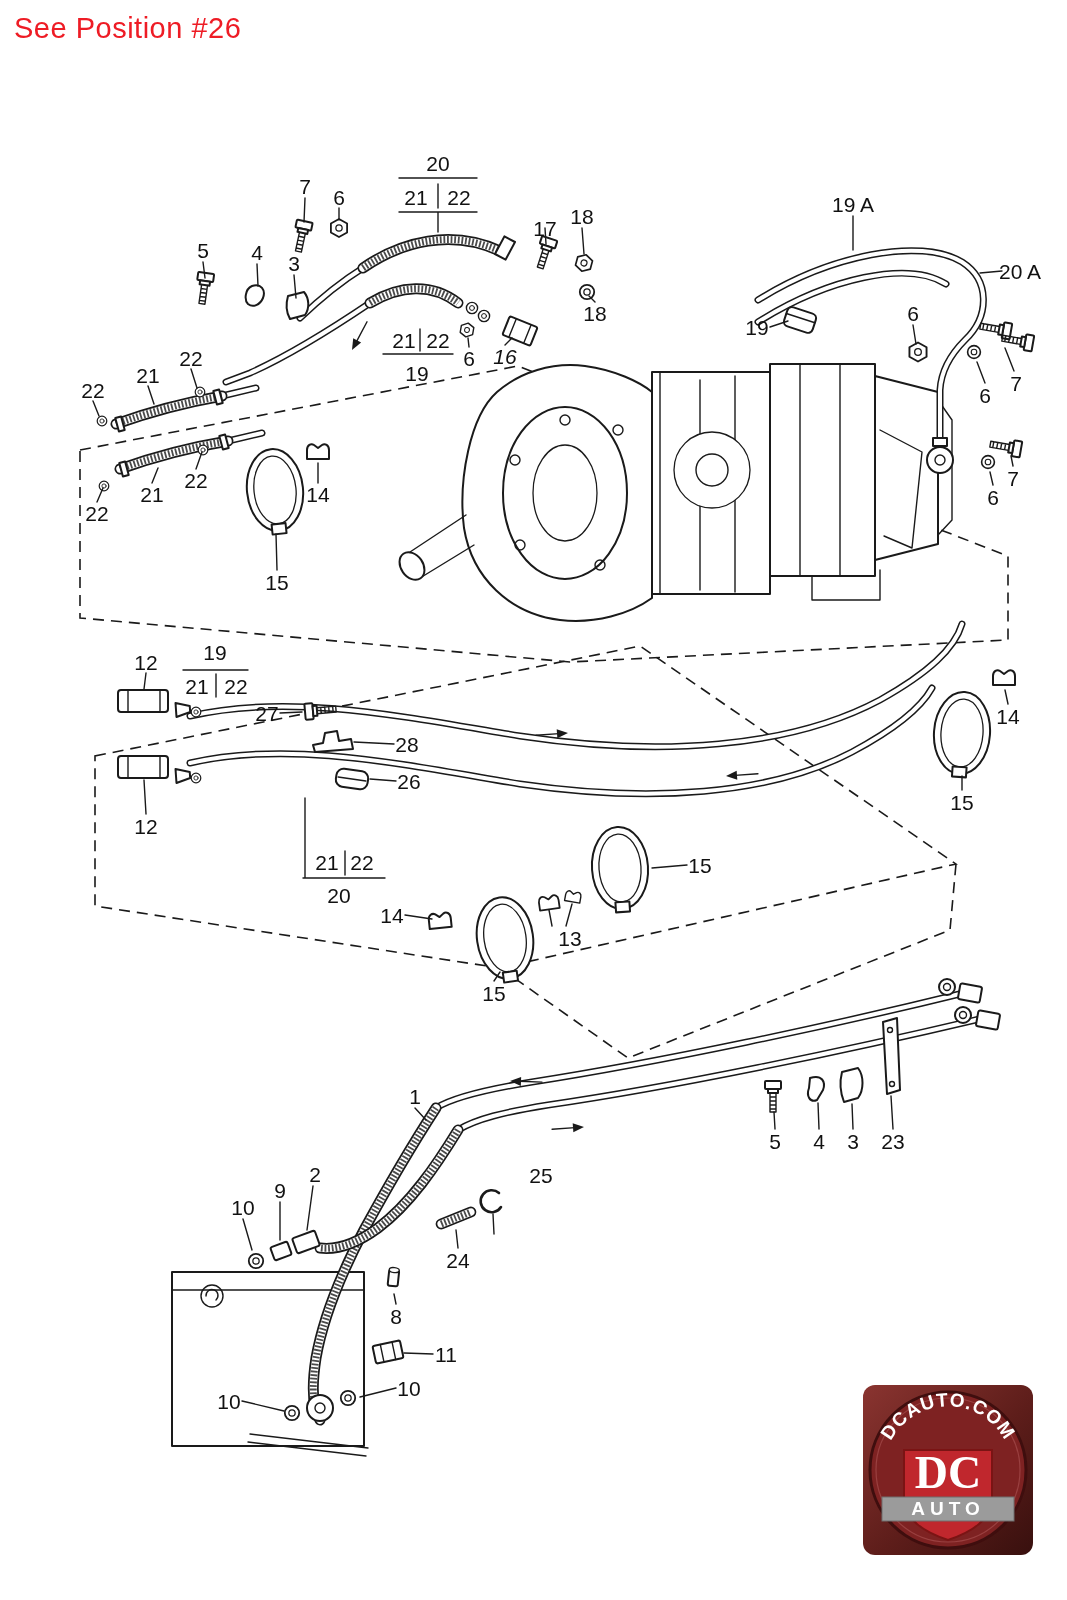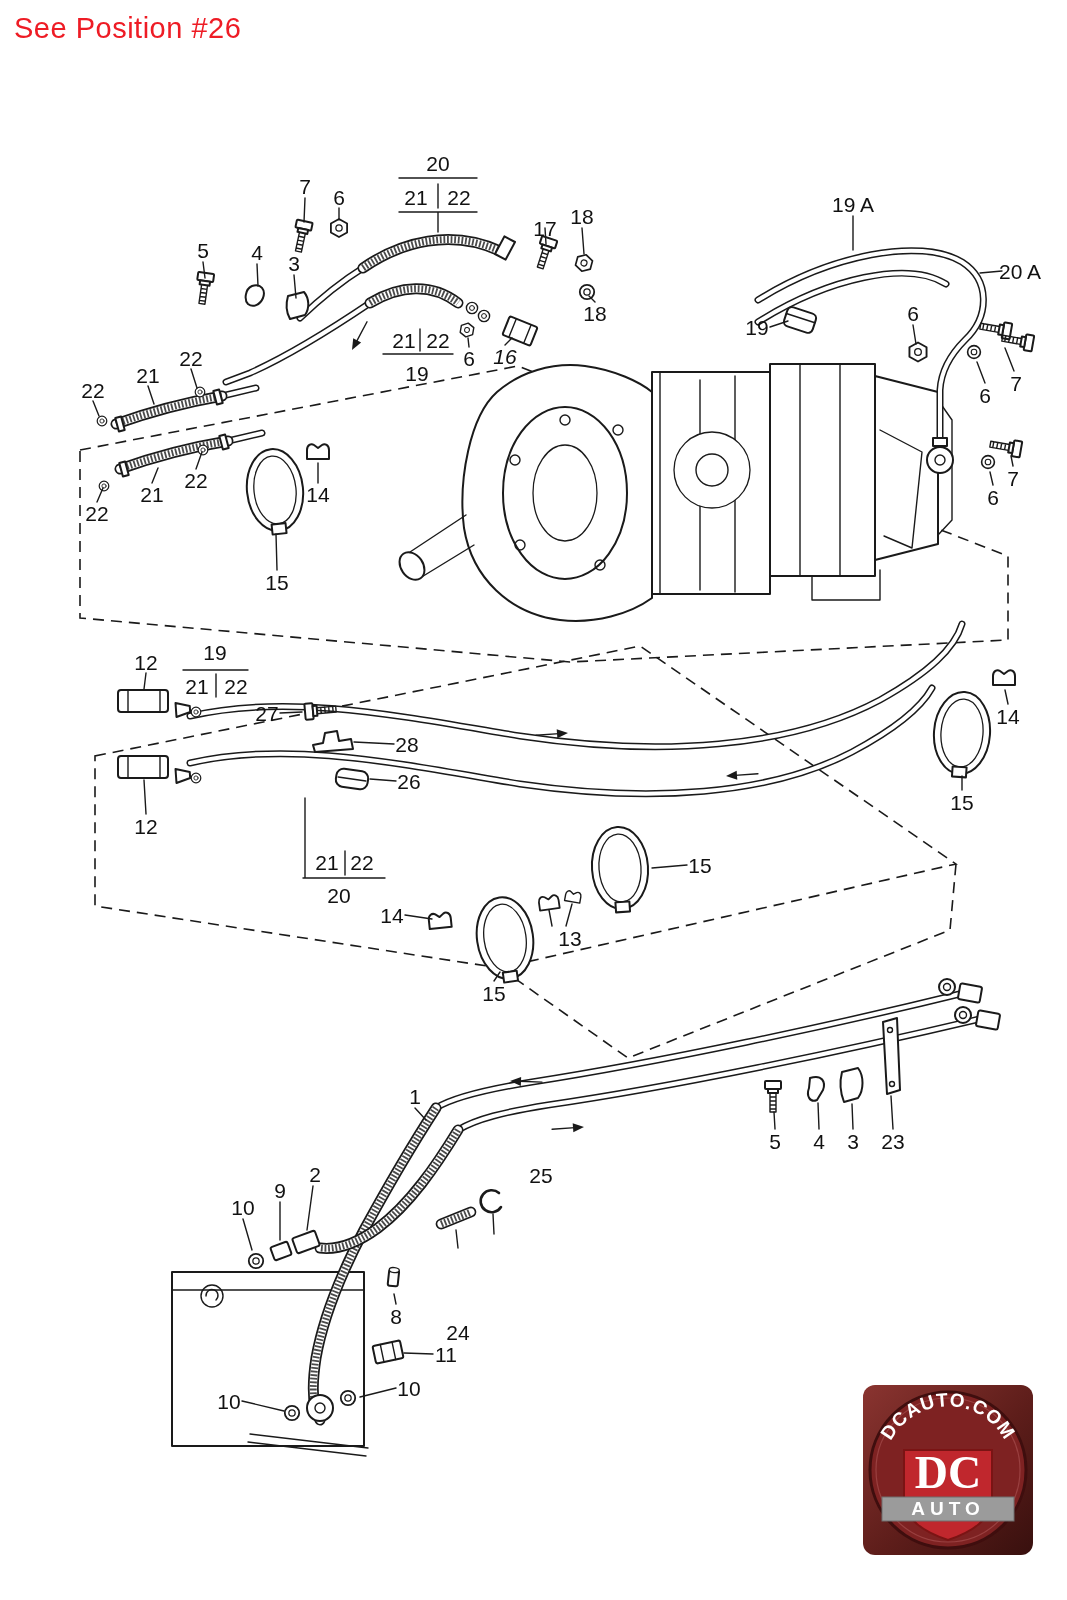--- a/index.html
+++ b/index.html
@@ -389,20 +389,20 @@
       <div class="plabel" style="left: 558px; top: 938px; margin-left: 12px;">13</div>
       <div class="plabel" style="left: 494px; top: 993px;">15</div>
       <div class="plabel" style="left: 415px; top: 1096px;">1</div>
       <div class="plabel" style="left: 775px; top: 1141px;">5</div>
       <div class="plabel" style="left: 819px; top: 1141px;">4</div>
       <div class="plabel" style="left: 853px; top: 1141px;">3</div>
       <div class="plabel" style="left: 893px; top: 1141px; text-align: right;">23</div>
       <div class="plabel" style="left: 315px; top: 1174px;">2</div>
       <div class="plabel" style="left: 280px; top: 1190px;">9</div>
       <div class="plabel" style="left: 243px; top: 1207px;">10</div>
-      <div class="plabel" style="left: 458px; top: 1332px;">24</div>
+      <div class="plabel" style="left: 458px; top: 1260px;">24</div>
       <div class="plabel" style="left: 494px; top: 1175px; margin-left: 47px;">25</div>
       <div class="plabel" style="left: 396px; top: 1316px;">8</div>
       <div class="plabel" style="left: 446px; top: 1354px;">11</div>
       <div class="plabel" style="left: 409px; top: 1388px;">10</div>
       <div class="plabel" style="left: 229px; top: 1401px;">10</div>
     </div>
 </div>
 
 </body></html>

